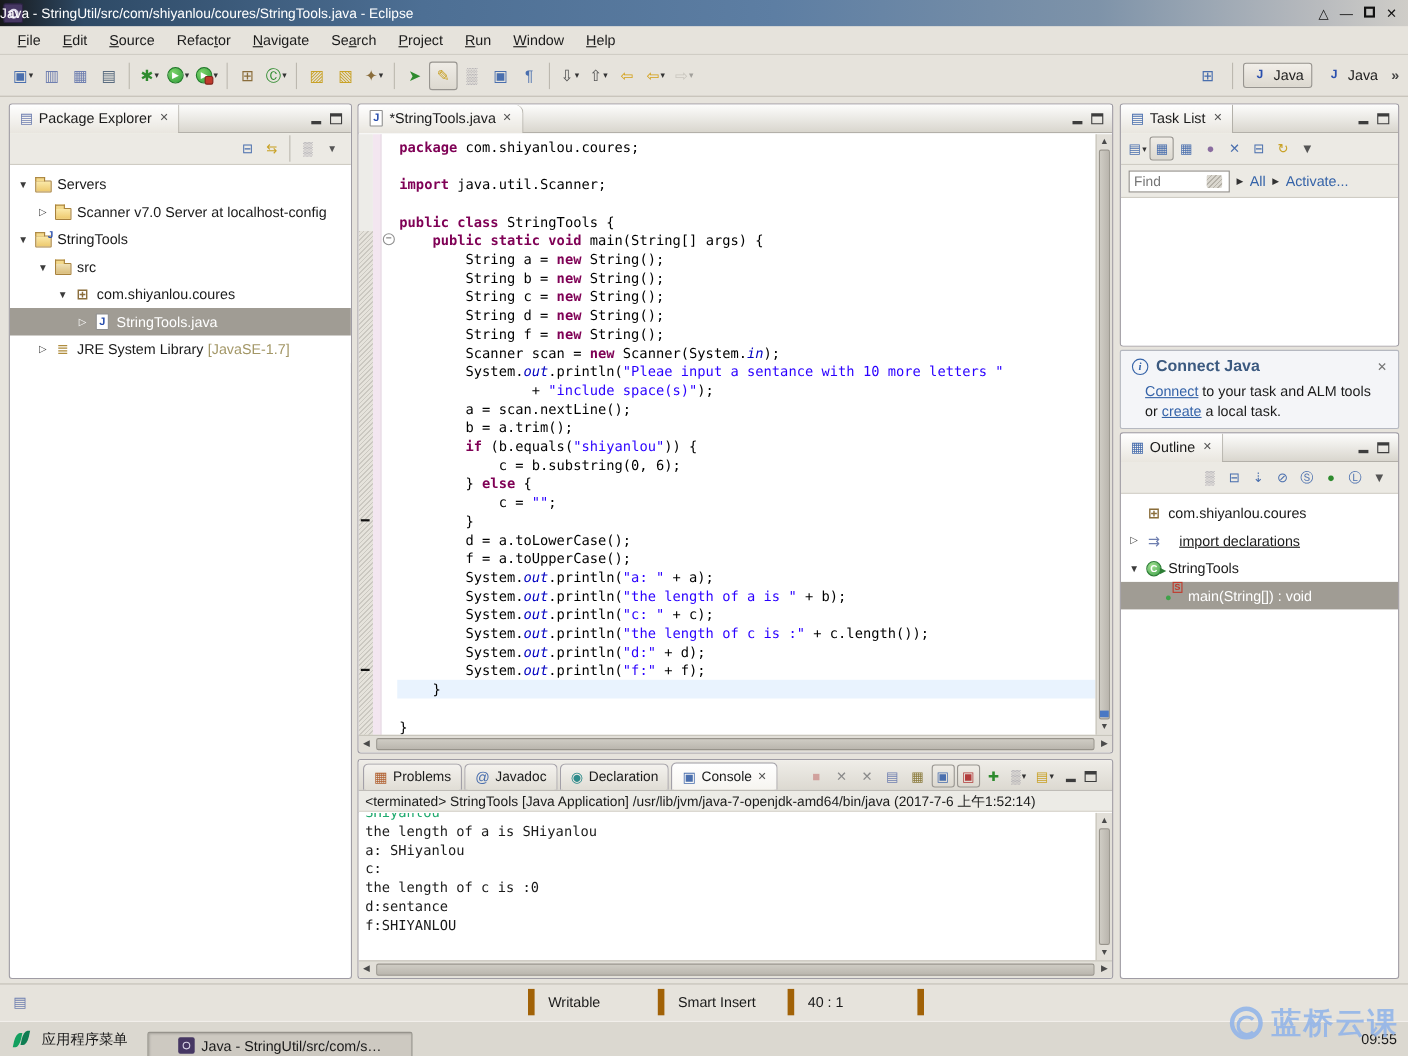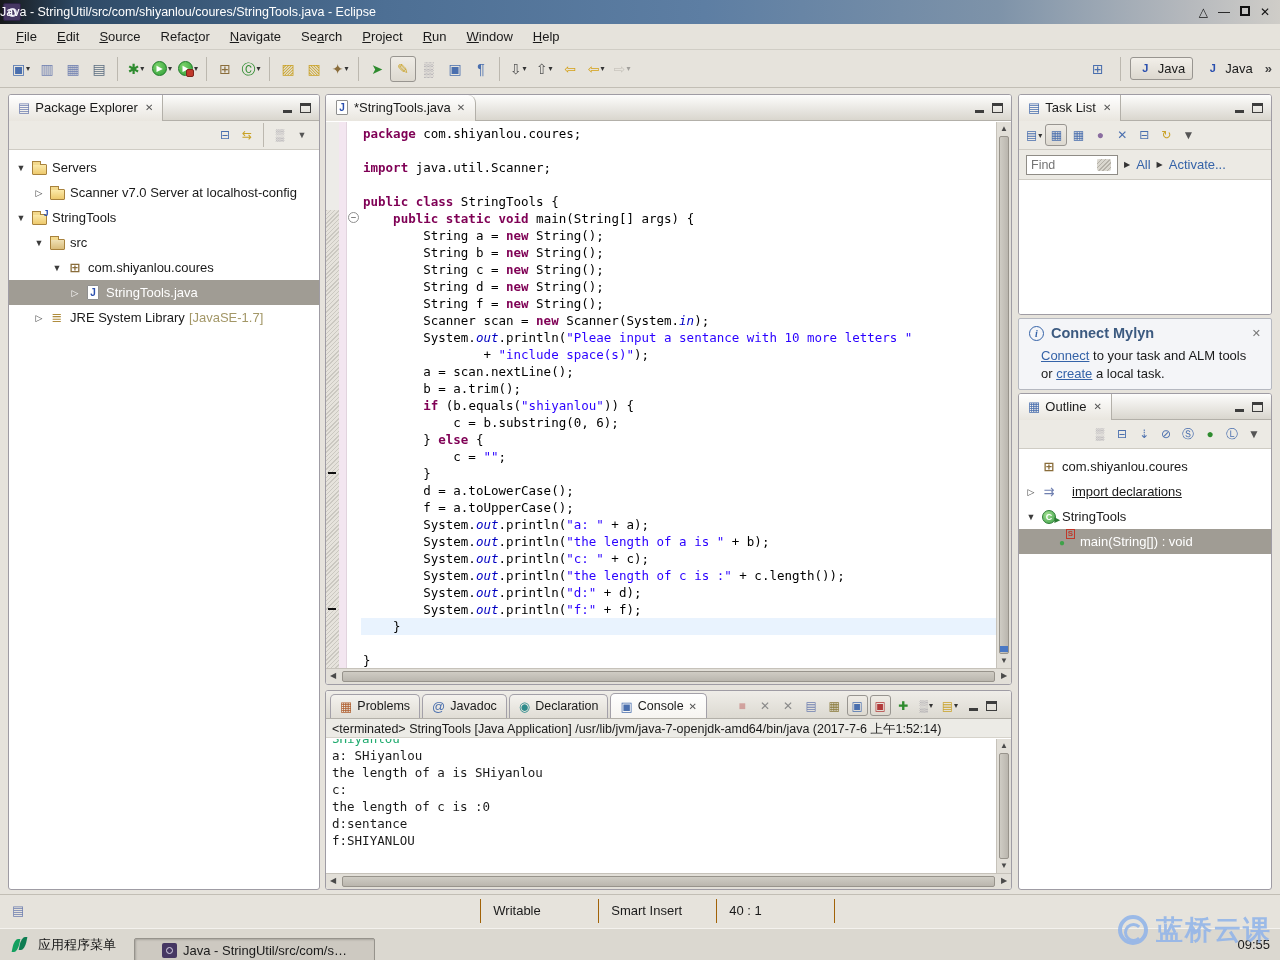--- a/index.html
+++ b/index.html
@@ -143,21 +143,21 @@
     font:bold italic 10px/13px "Liberation Serif",serif; text-align:center; }
   .mtitle { color:#3c5a80; font-size:14.5px; font-weight:bold; }
   .mclose { margin-left:auto; color:#777; font-size:11px; }
   .mbody { padding:6px 4px 0 12px; line-height:18px; }
   .mlink { color:#3563a8; text-decoration:underline; }
 
   
   .statusbar { position:absolute; left:0; top:894px; width:1280px; height:32px; background:#e6e3dc;
     border-top:1px solid #c2beb5; display:flex; align-items:center; }
   .sb-ico { margin-left:12px; font-size:13px; color:#6f7fb0; }
-  .sfield { height:24px; display:flex; align-items:center; padding:0 12px; border-left:1px solid #a16207; min-width:118px; }
+  .sfield { height:24px; display:flex; align-items:center; padding:0 12px; border-left:6px solid #a16207; min-width:118px; }
   .taskbar { position:absolute; left:0; top:928px; width:1280px; height:32px; background:#dbd8d0; border-top:1px solid #f4f2ee;
     display:flex; align-items:center; }
   .leaf { width:16px; height:16px; margin-left:12px; position:relative; }
   .leaf i, .leaf b { position:absolute; width:6px; height:13px; background:#13a05f; border-radius:60% 0 60% 0; transform:skewX(-12deg); }
   .leaf i { left:1px; top:2px; } .leaf b { left:8px; top:0; background:#0e7d52; }
   .tb-menu { margin-left:10px; }
   .tb-winbtn { margin-left:18px; height:26px; display:flex; align-items:center; gap:6px; padding:0 27px;
     background:#cdc9c1; border:1px solid #96938c; box-shadow:inset 1px 1px 2px rgba(0,0,0,.18); border-radius:2px;margin-top:12px; }
   .tb-winbtn .mini-ec { width:15px; height:15px; background:#463763; border-radius:2px; display:flex; align-items:center; justify-content:center; }
   .tb-winbtn .mini-ec i { width:7px; height:7px; border:1.5px solid #d8d4e6; border-radius:50%; }
@@ -475,22 +475,22 @@
           </span>
           <span class="mm" style="margin: 0px; padding-left: 6px; padding-right: 8px; display: flex; gap: 8px;">
             <span class="wmin"></span>
             <span class="wmax"></span>
           </span>
         </div>
       </div>
     <div class="cstatus">&lt;terminated&gt; StringTools [Java Application] /usr/lib/jvm/java-7-openjdk-amd64/bin/java (2017-7-6 上午1:52:14)</div>
     <div class="cout" id="console-out">
         <div class="ln in" style="margin-top: -9px;">SHiyanlou</div>
+        <div class="ln">the length of a is SHiyanlou</div>
         <div class="ln">a: SHiyanlou</div>
-        <div class="ln">the length of a is SHiyanlou</div>
         <div class="ln">c:</div>
         <div class="ln">the length of c is :0</div>
         <div class="ln">d:sentance</div>
         <div class="ln">f:SHIYANLOU</div>
       </div>
     <div class="cvscroll vscroll" style="flex-direction:column;display:flex;">
       <span class="sarrow">▲</span>
       <div class="sthumb"></div>
       <span class="sarrow">▼</span>
     </div>
@@ -549,21 +549,21 @@
       <span class="bluelink">All</span>
       <span class="minarr">▶</span>
       <span class="bluelink">Activate...</span>
     </div>
     <div style="background:#fff;height:100%;"></div>
   </div>
 
   <div class="mylyn" style="left:1018px;top:318px;width:254px;height:72px;">
     <div class="mhead">
       <span class="info-ic">i</span>
-      <span class="mtitle">Connect Mylyn</span>
+      <span class="mtitle">Connect Java</span>
       <span class="mclose">✕</span>
     </div>
     <div class="mbody" id="mylyn-body"><span class="mlink">Connect</span><span> to your task and ALM tools or </span><span class="mlink">create</span><span> a local task.</span></div>
   </div>
 
   <div class="view" style="left:1018px;top:393px;width:254px;height:497px;">
     <div class="vhead">
       <div class="vtab">
         <span class="gly-ic" style="color:#4a6fae">▦</span>
         <span>Outline</span>

